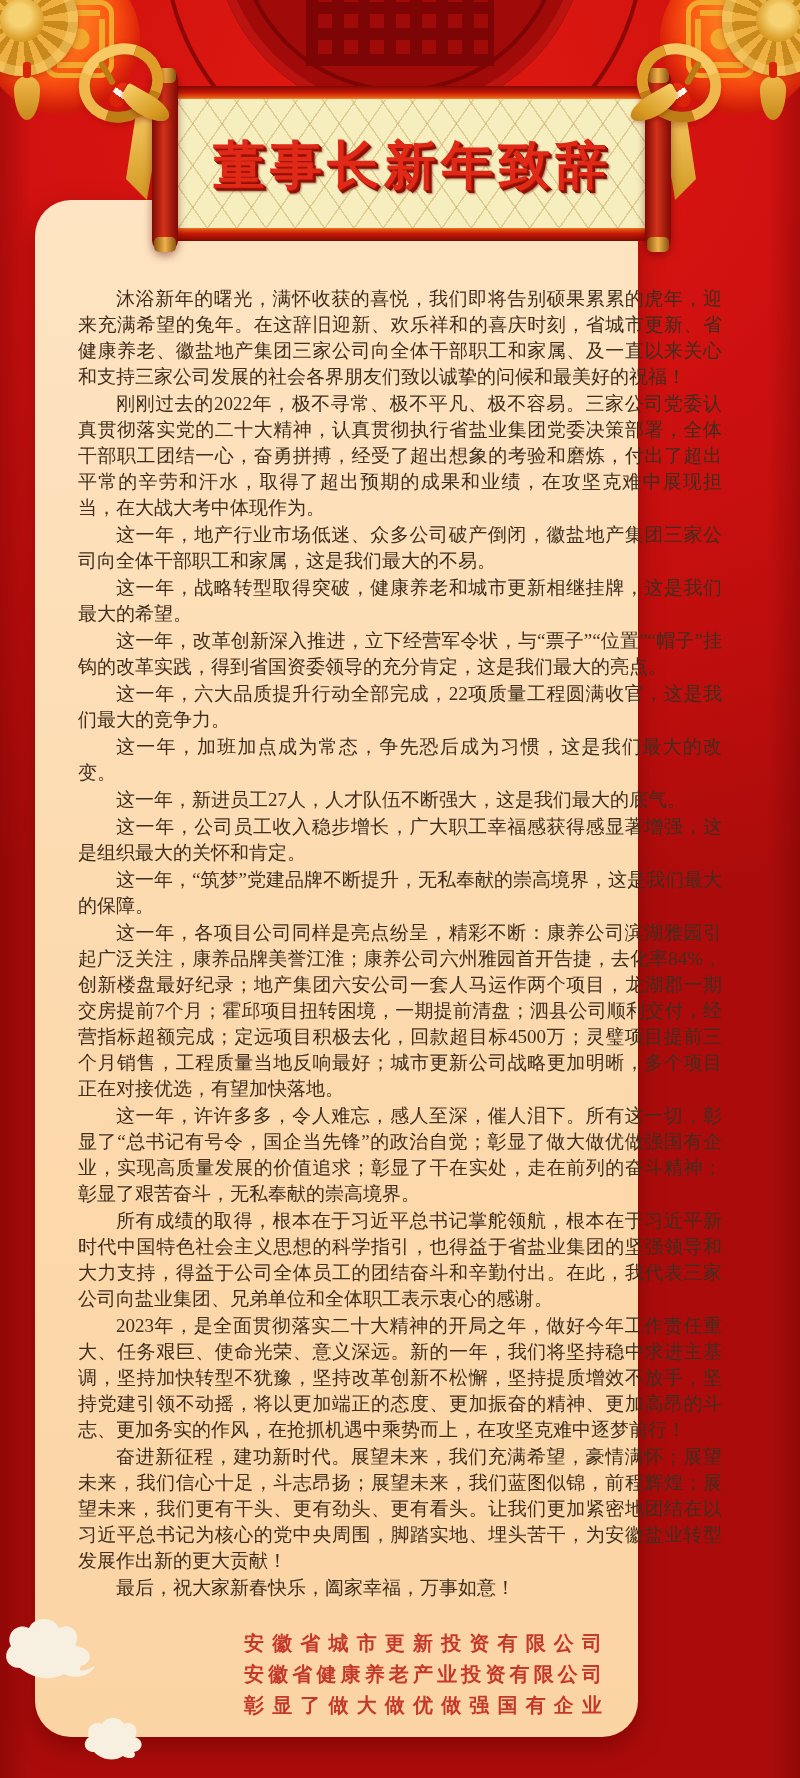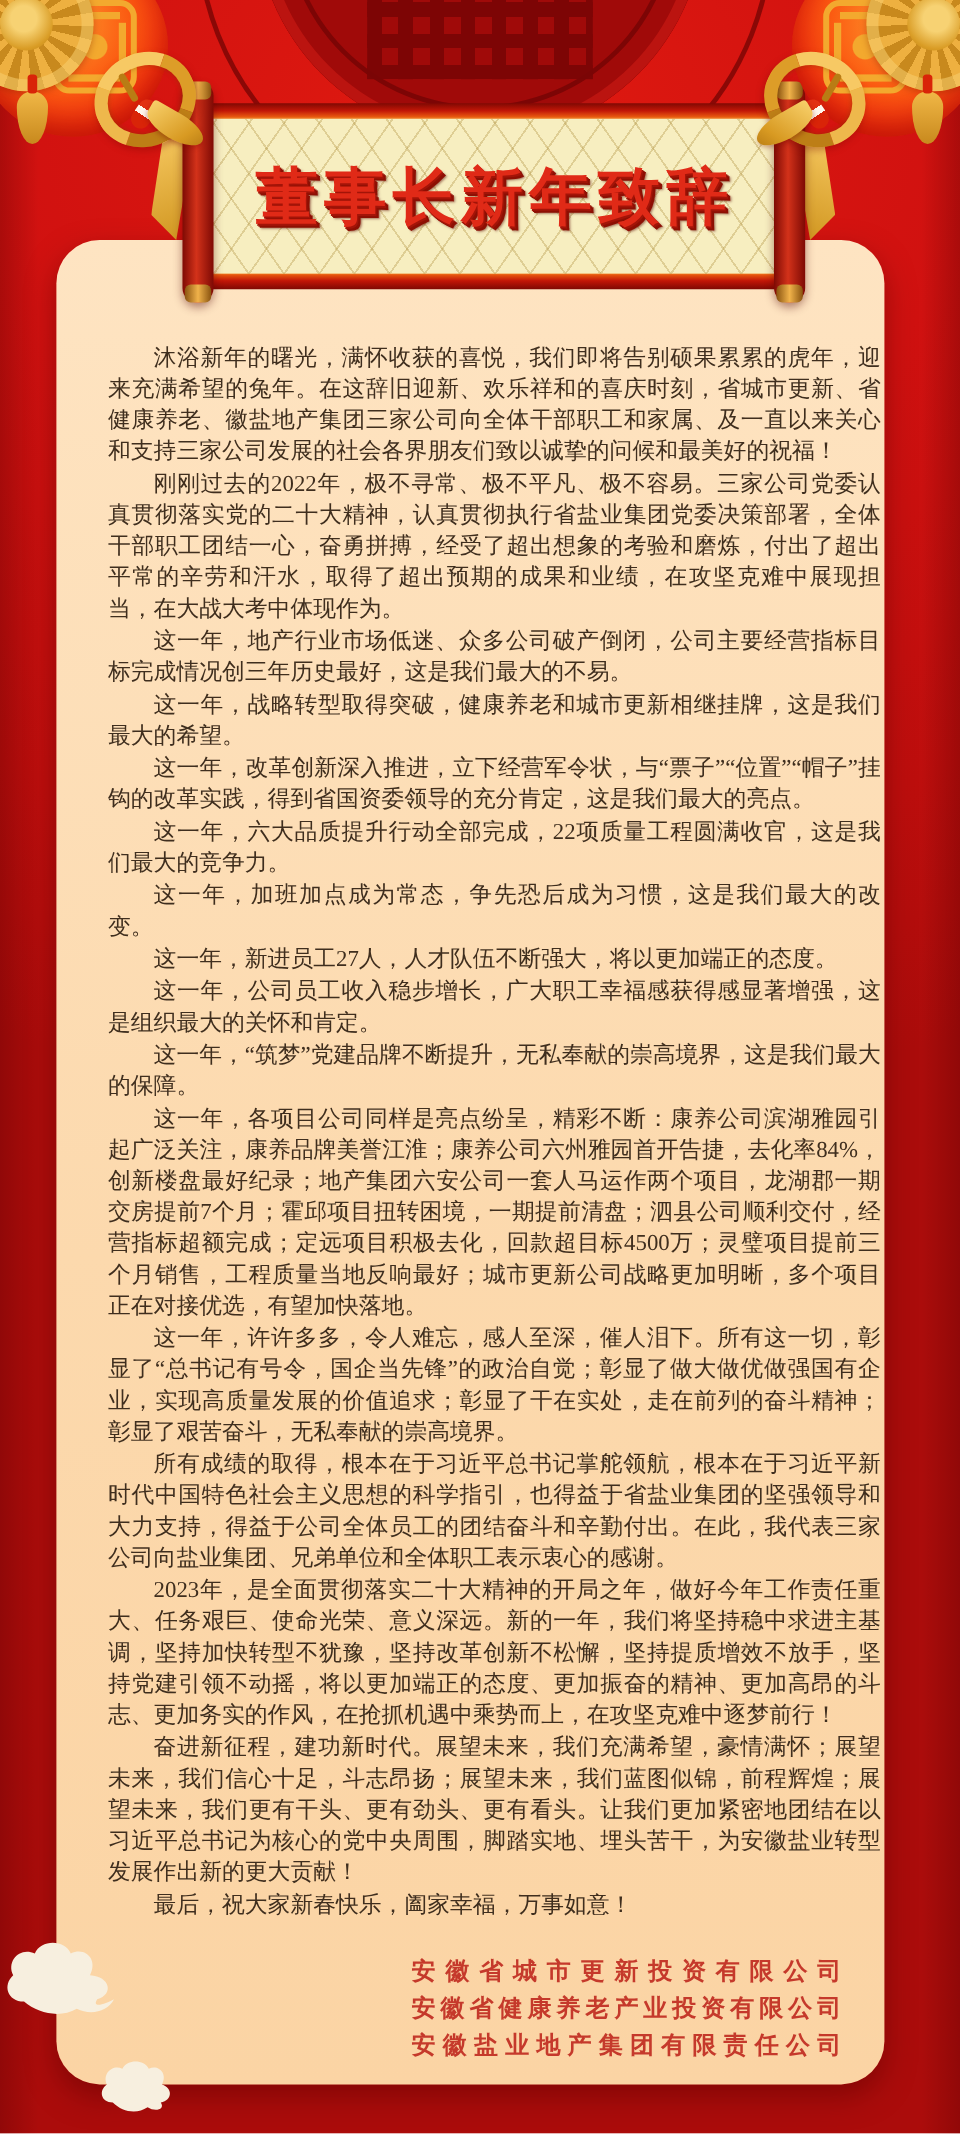--- a/index.html
+++ b/index.html
@@ -66,21 +66,21 @@
   .bar-bottom{top:227px;background:linear-gradient(0deg,#7f0903,#c21607 50%,#e6560f 85%,#f5a03c);}
   .paper{position:absolute;left:177px;top:99px;width:471px;height:129px;background-color:#f7eec0;
     background-image:
       repeating-linear-gradient(55deg,rgba(176,146,66,.35) 0 1.5px,rgba(0,0,0,0) 1.5px 24px),
       repeating-linear-gradient(-55deg,rgba(176,146,66,.35) 0 1.5px,rgba(0,0,0,0) 1.5px 24px);}
   .scroll-title{position:absolute;left:0;top:0;width:100%;height:129px;line-height:132px;text-align:center;
     font-size:52px;font-weight:900;letter-spacing:5px;color:#e02a17;
     font-family:"Liberation Sans","DejaVu Sans",sans-serif;
     text-shadow:1px 1px 0 #a31408,2px 2px 0 #8d1004,3px 3px 0 #8d1004,4px 4px 2px rgba(90,8,0,.5);}
   
-  .card{position:absolute;left:47px;top:200px;width:690px;height:1537px;border-radius:36px;z-index:2;
+  .card{position:absolute;left:35px;top:200px;width:603px;height:1537px;border-radius:36px;z-index:2;
     background:linear-gradient(180deg,#fee4c2 0%,#fcd9ad 55%,#fbd4a4 100%);
     box-shadow:0 10px 24px rgba(96,0,0,.5);}
   .letter{position:absolute;left:43px;top:86px;width:644px;
     font-family:"Liberation Serif","DejaVu Serif",serif;
     font-size:19px;line-height:26px;color:#3f2e1e;text-align:justify;}
   .letter p{margin:0 0 1px 0;text-indent:2em;}
   .signatures{position:absolute;right:36px;top:1428px;width:358px;}
   .sig{font-size:20px;line-height:31px;font-weight:700;color:#c5392b;
     text-align:justify;text-align-last:justify;
     font-family:Liberation Serif, serif;}
@@ -95,39 +95,39 @@
 <div class="poster">
 
   <div class="medallion-outer"></div>
   <div class="medallion"></div>
   <div class="knot"></div>
 
   <div class="card">
     <div class="letter">
       <p>沐浴新年的曙光，满怀收获的喜悦，我们即将告别硕果累累的虎年，迎来充满希望的兔年。在这辞旧迎新、欢乐祥和的喜庆时刻，省城市更新、省健康养老、徽盐地产集团三家公司向全体干部职工和家属、及一直以来关心和支持三家公司发展的社会各界朋友们致以诚挚的问候和最美好的祝福！</p>
       <p>刚刚过去的2022年，极不寻常、极不平凡、极不容易。三家公司党委认真贯彻落实党的二十大精神，认真贯彻执行省盐业集团党委决策部署，全体干部职工团结一心，奋勇拼搏，经受了超出想象的考验和磨炼，付出了超出平常的辛劳和汗水，取得了超出预期的成果和业绩，在攻坚克难中展现担当，在大战大考中体现作为。</p>
-      <p>这一年，地产行业市场低迷、众多公司破产倒闭，公司主要经营指标目标完成情况创三年历史最好，这是我们最大的不易。</p>
+      <p>这一年，地产行业市场低迷、众多公司破产倒闭，徽盐地产集团三家公司向全体干部职工和家属，这是我们最大的不易。</p>
       <p>这一年，战略转型取得突破，健康养老和城市更新相继挂牌，这是我们最大的希望。</p>
       <p>这一年，改革创新深入推进，立下经营军令状，与“票子”“位置”“帽子”挂钩的改革实践，得到省国资委领导的充分肯定，这是我们最大的亮点。</p>
       <p>这一年，六大品质提升行动全部完成，22项质量工程圆满收官，这是我们最大的竞争力。</p>
       <p>这一年，加班加点成为常态，争先恐后成为习惯，这是我们最大的改变。</p>
-      <p>这一年，新进员工27人，人才队伍不断强大，将以更加端正的态度。</p>
+      <p>这一年，新进员工27人，人才队伍不断强大，这是我们最大的底气。</p>
       <p>这一年，公司员工收入稳步增长，广大职工幸福感获得感显著增强，这是组织最大的关怀和肯定。</p>
       <p>这一年，“筑梦”党建品牌不断提升，无私奉献的崇高境界，这是我们最大的保障。</p>
       <p>这一年，各项目公司同样是亮点纷呈，精彩不断：康养公司滨湖雅园引起广泛关注，康养品牌美誉江淮；康养公司六州雅园首开告捷，去化率84%，创新楼盘最好纪录；地产集团六安公司一套人马运作两个项目，龙湖郡一期交房提前7个月；霍邱项目扭转困境，一期提前清盘；泗县公司顺利交付，经营指标超额完成；定远项目积极去化，回款超目标4500万；灵璧项目提前三个月销售，工程质量当地反响最好；城市更新公司战略更加明晰，多个项目正在对接优选，有望加快落地。</p>
       <p>这一年，许许多多，令人难忘，感人至深，催人泪下。所有这一切，彰显了“总书记有号令，国企当先锋”的政治自觉；彰显了做大做优做强国有企业，实现高质量发展的价值追求；彰显了干在实处，走在前列的奋斗精神；彰显了艰苦奋斗，无私奉献的崇高境界。</p>
       <p>所有成绩的取得，根本在于习近平总书记掌舵领航，根本在于习近平新时代中国特色社会主义思想的科学指引，也得益于省盐业集团的坚强领导和大力支持，得益于公司全体员工的团结奋斗和辛勤付出。在此，我代表三家公司向盐业集团、兄弟单位和全体职工表示衷心的感谢。</p>
       <p>2023年，是全面贯彻落实二十大精神的开局之年，做好今年工作责任重大、任务艰巨、使命光荣、意义深远。新的一年，我们将坚持稳中求进主基调，坚持加快转型不犹豫，坚持改革创新不松懈，坚持提质增效不放手，坚持党建引领不动摇，将以更加端正的态度、更加振奋的精神、更加高昂的斗志、更加务实的作风，在抢抓机遇中乘势而上，在攻坚克难中逐梦前行！</p>
       <p>奋进新征程，建功新时代。展望未来，我们充满希望，豪情满怀；展望未来，我们信心十足，斗志昂扬；展望未来，我们蓝图似锦，前程辉煌；展望未来，我们更有干头、更有劲头、更有看头。让我们更加紧密地团结在以习近平总书记为核心的党中央周围，脚踏实地、埋头苦干，为安徽盐业转型发展作出新的更大贡献！</p>
       <p>最后，祝大家新春快乐，阖家幸福，万事如意！</p>
     </div>
     <div class="signatures">
       <div class="sig">安徽省城市更新投资有限公司</div>
       <div class="sig">安徽省健康养老产业投资有限公司</div>
-      <div class="sig">安徽盐业地产集团有限责任公司</div>
+      <div class="sig">彰显了做大做优做强国有企业</div>
     </div>
   </div>
 
   <div class="scroll">
     <div class="ribbon ribbon-l"></div>
     <div class="ribbon ribbon-r"></div>
     <div class="bar bar-top"></div>
     <div class="bar bar-bottom"></div>
     <div class="paper">
       <div class="scroll-title">董事长新年致辞</div>

